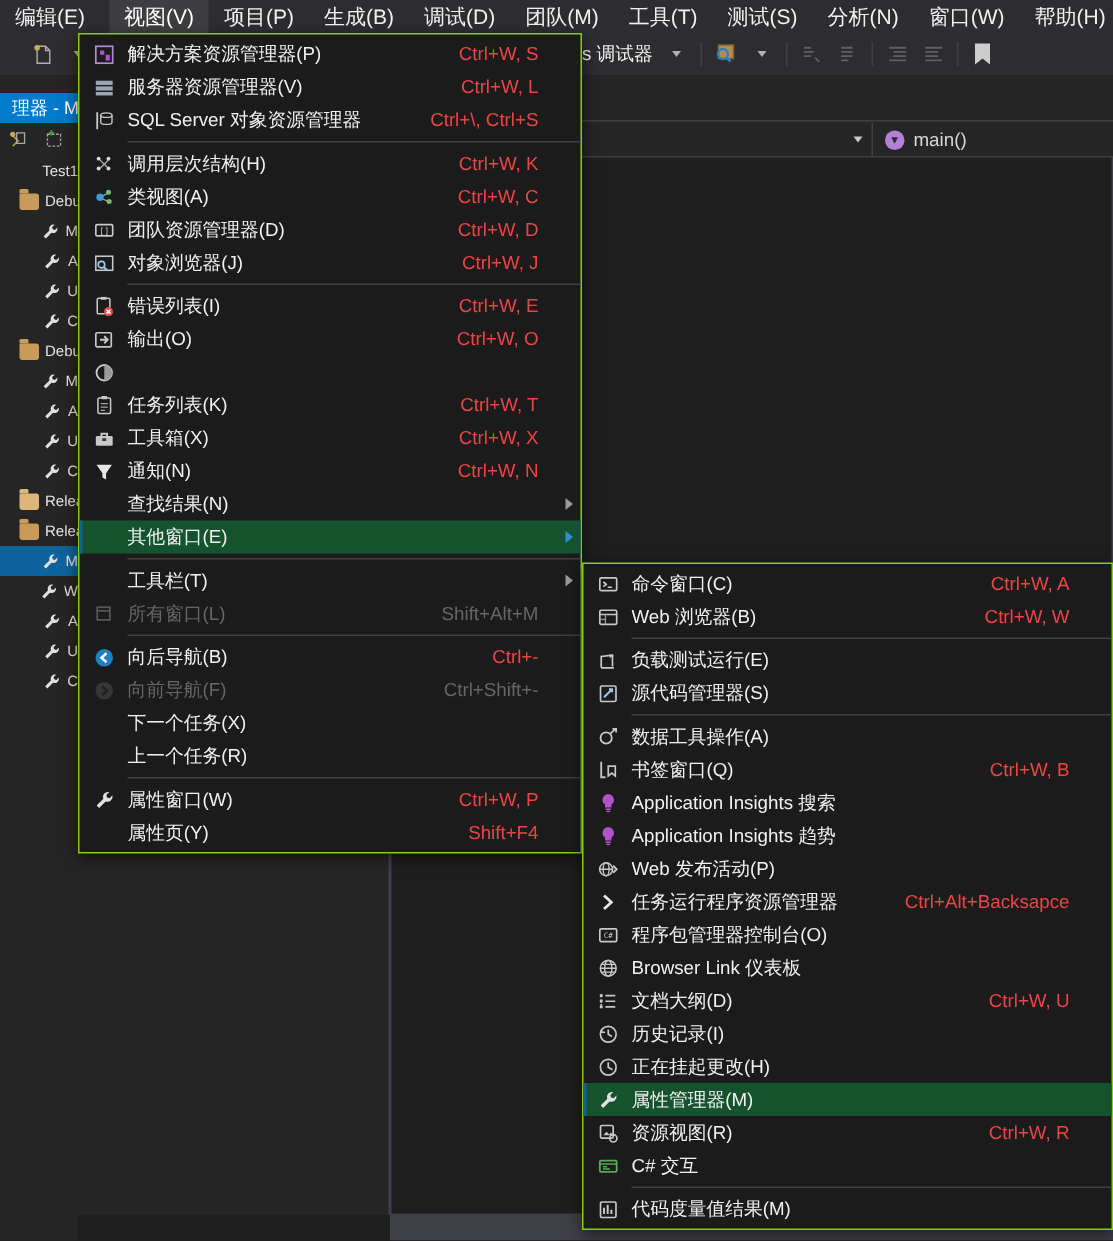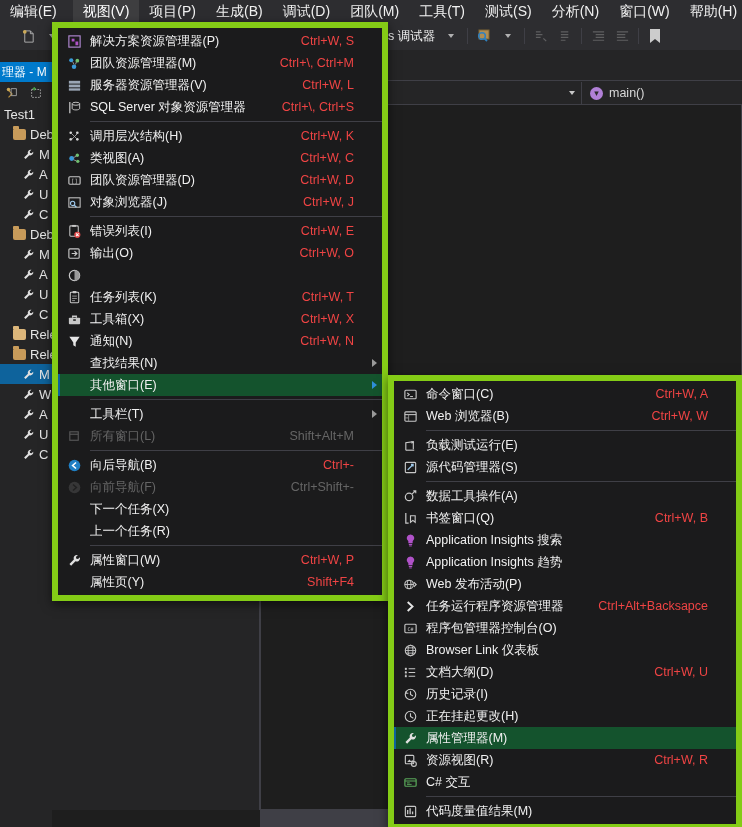--- a/index.html
+++ b/index.html
@@ -38,25 +38,25 @@
   .caret{width:0;height:0;border-top:4px solid #c8c8c8;border-left:3.5px solid transparent;border-right:3.5px solid transparent;}
 
   
   #sidebar{
     position:absolute;left:0;top:50px;width:52px;height:777px;
     background:#252526;overflow:hidden;
   }
   #se-title{
     position:absolute;left:0;top:12px;width:52px;height:20px;
     background:#007acc;color:#fff;font-size:12px;line-height:20px;
-    padding-left:2px;white-space:nowrap;overflow:hidden;box-sizing:border-box;
+    padding-left:8px;white-space:nowrap;overflow:hidden;box-sizing:border-box;
   }
   #se-tools{position:absolute;left:0;top:33px;width:52px;height:20px;display:flex;align-items:center;}
   #se-tree{position:absolute;left:0;top:54px;width:52px;overflow:hidden;}
-  .tnode{height:20px;display:flex;align-items:center;white-space:nowrap;overflow:hidden;font-size:13px;color:#e6e6e6;}
+  .tnode{height:20px;display:flex;align-items:center;white-space:nowrap;overflow:hidden;font-size:10px;color:#e6e6e6;justify-content:flex-end;}
   .tnode.sel{background:#0e639c;}
   .tlabel{overflow:hidden;white-space:nowrap;}
   .folder{width:13px;height:11px;background:#dcb67a;border-radius:1px 2px 2px 2px;position:relative;flex:0 0 auto;}
   .folder.open{background:#c89b5a;}
   .folder:before{content:"";position:absolute;left:0;top:-3px;width:6px;height:3px;background:inherit;border-radius:1px 1px 0 0;}
   .wrench{flex:0 0 auto;width:13px;height:13px;display:flex;align-items:center;justify-content:center;}
 
   
   #docbar{
     position:absolute;left:52px;top:50px;width:690px;height:30px;background:#252526;
@@ -73,21 +73,21 @@
 
   #editor{
     position:absolute;left:52px;top:104px;width:690px;height:723px;background:#1e1e1e;
   }
   #panel-left{position:absolute;left:0;top:0;width:207px;height:706px;background:#252526;border-right:1px solid #3f3f46;}
   #panel-right{position:absolute;left:208px;top:0;width:482px;height:706px;background:#1e1e1e;border:1px solid #3f3f46;box-sizing:border-box;}
   #statusstrip{position:absolute;left:208px;top:706px;width:482px;height:17px;background:#3f3f46;}
 
   
   .menu{
-    position:absolute;background:#1b1b1c;border:6px solid #84cc16;
+    position:absolute;background:#1b1b1c;border:1px solid #84cc16;
     box-shadow:0 3px 10px rgba(0,0,0,.55);
     padding:2px 0;box-sizing:border-box;
   }
   .mi{
     position:relative;height:22px;display:flex;align-items:center;
     padding:0 0 0 0;cursor:default;white-space:nowrap;
   }
   .mi.hl{background:#14532d;}
   .mi-ico{width:32px;min-width:32px;height:22px;display:flex;align-items:center;justify-content:center;}
   .mi-lbl{flex:1 1 auto;font-size:12.5px;color:#f1f1f1;overflow:hidden;}
@@ -365,33 +365,20 @@
           <path d="M9 8h3v4H9z" fill="#b052c8"></path>
         </svg>
       </span>
       <span class="mi-lbl">解决方案资源管理器(P)</span>
       <span class="mi-key">Ctrl+W, S</span>
       <span class="mi-arrow"></span>
     </div>
     <div class="mi">
       <span class="mi-ico">
         <svg class="ico" width="15" height="15" viewBox="0 0 16 16">
-          <circle cx="4.5" cy="4.5" r="2.2" fill="#3a9ad9"></circle>
-          <circle cx="11" cy="5" r="2" fill="#6fc06f"></circle>
-          <circle cx="7.5" cy="11.5" r="2.4" fill="#3a9ad9"></circle>
-          <path d="M6 6l1.5 3M10 6.5L9 9" stroke="#9a9a9a" stroke-width="1"></path>
-        </svg>
-      </span>
-      <span class="mi-lbl">团队资源管理器(M)</span>
-      <span class="mi-key">Ctrl+\, Ctrl+M</span>
-      <span class="mi-arrow"></span>
-    </div>
-    <div class="mi">
-      <span class="mi-ico">
-        <svg class="ico" width="15" height="15" viewBox="0 0 16 16">
           <rect x="2" y="3" width="12" height="3" fill="#9aa6b5"></rect>
           <rect x="2" y="7" width="12" height="3" fill="#9aa6b5"></rect>
           <rect x="2" y="11" width="12" height="2.5" fill="#9aa6b5"></rect>
         </svg>
       </span>
       <span class="mi-lbl">服务器资源管理器(V)</span>
       <span class="mi-key">Ctrl+W, L</span>
       <span class="mi-arrow"></span>
     </div>
     <div class="mi">

